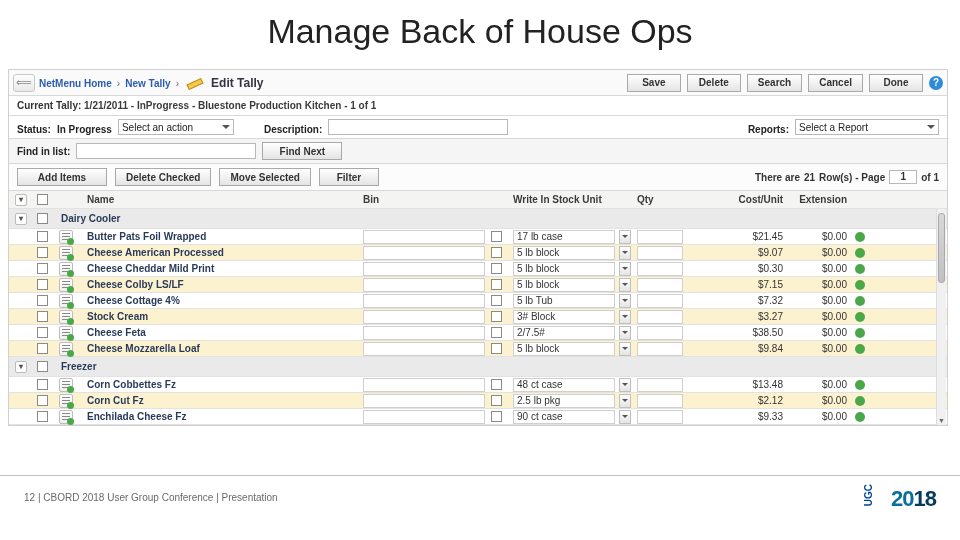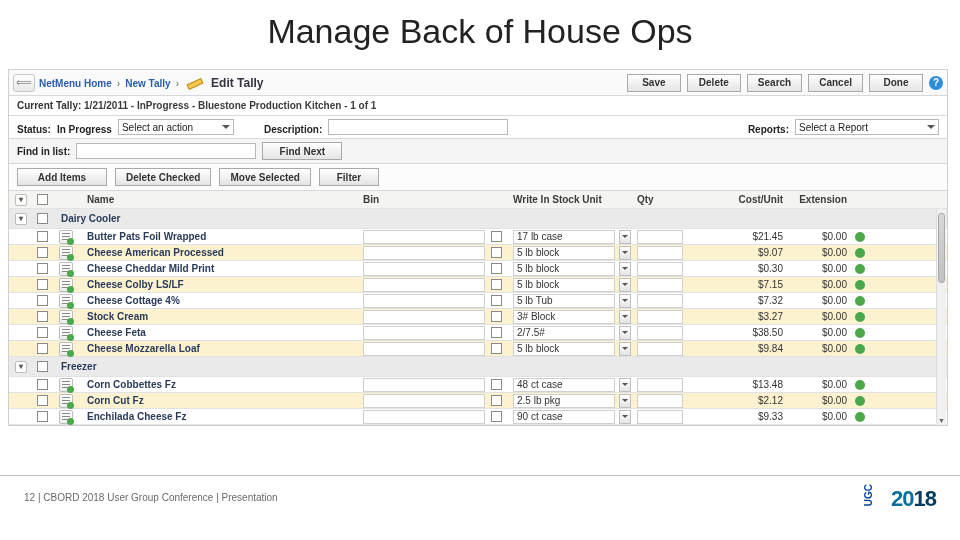--- a/index.html
+++ b/index.html
@@ -215,20 +215,27 @@
     <span class="label" style="font-weight:bold;">Find in list:</span>
     <span class="field" style="width:180px;"></span>
     <div class="btn" style="min-width:80px;">Find Next</div>
   </div>
 
   <div class="bar5">
     <div class="btn">Add Items</div>
     <div class="btn">Delete Checked</div>
     <div class="btn">Move Selected</div>
     <div class="btn" style="min-width:60px;">Filter</div>
+    <div class="pager">
+      <span>There are</span>
+      <span>21</span>
+      <span>Row(s) - Page</span>
+      <span class="pgfield">1</span>
+      <span>of 1</span>
+    </div>
   </div>
 
   <div class="thead">
     <div class="chev">▾</div>
     <div class="cb"></div>
     <div></div>
     <div>Name</div>
     <div>Bin</div>
     <div></div>
     <div>Write In Stock Unit</div>

